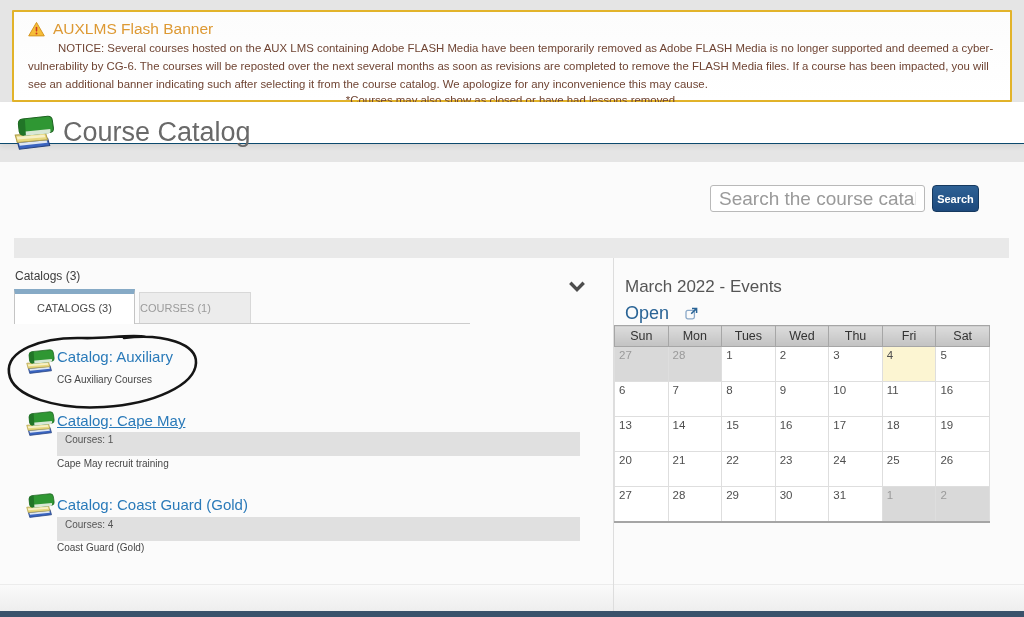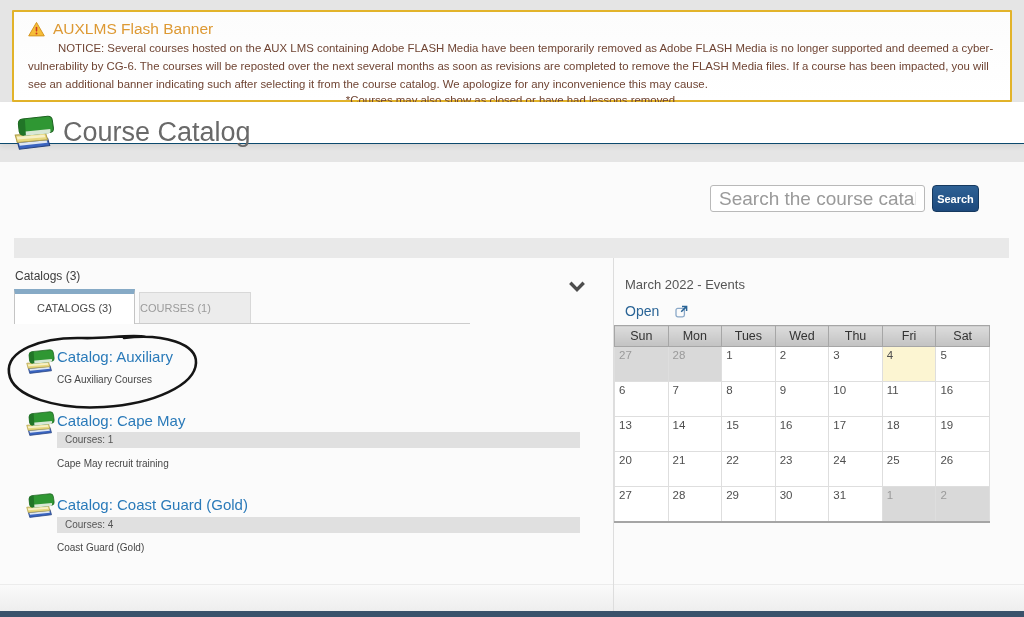--- a/index.html
+++ b/index.html
@@ -56,28 +56,28 @@
   .tab-inactive {
     position:absolute; left:139px; top:292px; width:112px; height:32px; background:#ececec;
     border:1px solid #d8d8d8; line-height:31px; font-size:11px; color:#9b9b9b;
   }
   .tab-baseline { position:absolute; left:135px; top:323px; width:335px; height:1px; background:#cccccc; }
   .collapse-chevron { position:absolute; left:567px; top:277px; width:20px; height:20px; cursor:pointer; }
 
   .cat-icon { position:absolute; width:33px; height:30px; }
   .cat-title { position:absolute; font-size:15px; color:#2a7ab9; text-decoration:none; cursor:pointer; }
   .cat-desc { position:absolute; font-size:10px; color:#474747; }
-  .courses-bar { position:absolute; left:57px; width:523px; height:16px; background:#e0e0e0; font-size:10px; color:#555; line-height:16px; padding-left:8px; }
+  .courses-bar { position:absolute; left:57px; width:523px; height:24px; background:#e0e0e0; font-size:10px; color:#555; line-height:16px; padding-left:8px; }
 
   .scribble { position:absolute; left:4px; top:330px; width:200px; height:84px; pointer-events:none; }
 
   
   .v-divider { position:absolute; left:613px; top:258px; width:1px; height:353px; background:#dddddd; }
-  .events-title { position:absolute; left:625px; top:277px; font-size:13px; font-weight:400; color:#555; }
-  .open-link { position:absolute; left:625px; top:303px; font-size:14px; color:#2a6496; text-decoration:none; display:flex; align-items:center; gap:16px; cursor:pointer; }
+  .events-title { position:absolute; left:625px; top:277px; font-size:17px; font-weight:400; color:#555; }
+  .open-link { position:absolute; left:625px; top:303px; font-size:18px; color:#2a6496; text-decoration:none; display:flex; align-items:center; gap:16px; cursor:pointer; }
   .ext-icon { width:13px; height:13px; }
 
   .cal-table { position:absolute; left:614px; top:325px; width:376px; border-collapse:collapse; table-layout:fixed; border-bottom:2px solid #a5a5a5; }
   .cal-table th {
     height:21px; background:linear-gradient(#dcdcdc,#c2c2c2); border:1px solid #a6a6a6;
     font-size:12.5px; font-weight:400; color:#333; text-align:center;
   }
   .cal-table td {
     height:35px; background:#fff; border:1px solid #dedede; vertical-align:top;
     font-size:11.5px; color:#4e4e4e; padding:2px 0 0 4px; text-align:left;
@@ -156,21 +156,21 @@
     </svg>
   <a class="cat-title" style="left:57px; top:348px;">Catalog: Auxiliary</a>
   <div class="cat-desc" style="left:57px; top:374px;">CG Auxiliary Courses</div>
   <svg class="scribble" viewBox="0 0 200 84">
     <path d="M 120 8 C 160 3, 193 14, 192 33 C 191 55, 150 74, 100 77 C 55 80, 8 67, 5 43 C 2 21, 36 7, 78 8 C 100 9, 128 4, 142 7" fill="none" stroke="#151515" stroke-width="2.6" stroke-linecap="round"></path>
   </svg>
 
   <svg class="cat-icon" style="left:23px; top:408px;">
       <use href="#icon-books"></use>
     </svg>
-  <a class="cat-title" style="left:57px; top:412px;">Catalog: Cape May</a>
+  <a class="cat-title" style="left:57px; top:412px;text-decoration:underline;">Catalog: Cape May</a>
   <div class="courses-bar" style="top:432px;">Courses: 1</div>
   <div class="cat-desc" style="left:57px; top:458px;">Cape May recruit training</div>
 
   <svg class="cat-icon" style="left:23px; top:490px;">
       <use href="#icon-books"></use>
     </svg>
   <a class="cat-title" style="left:57px; top:496px;">Catalog: Coast Guard (Gold)</a>
   <div class="courses-bar" style="top:517px;">Courses: 4</div>
   <div class="cat-desc" style="left:57px; top:542px;">Coast Guard (Gold)</div>
 

